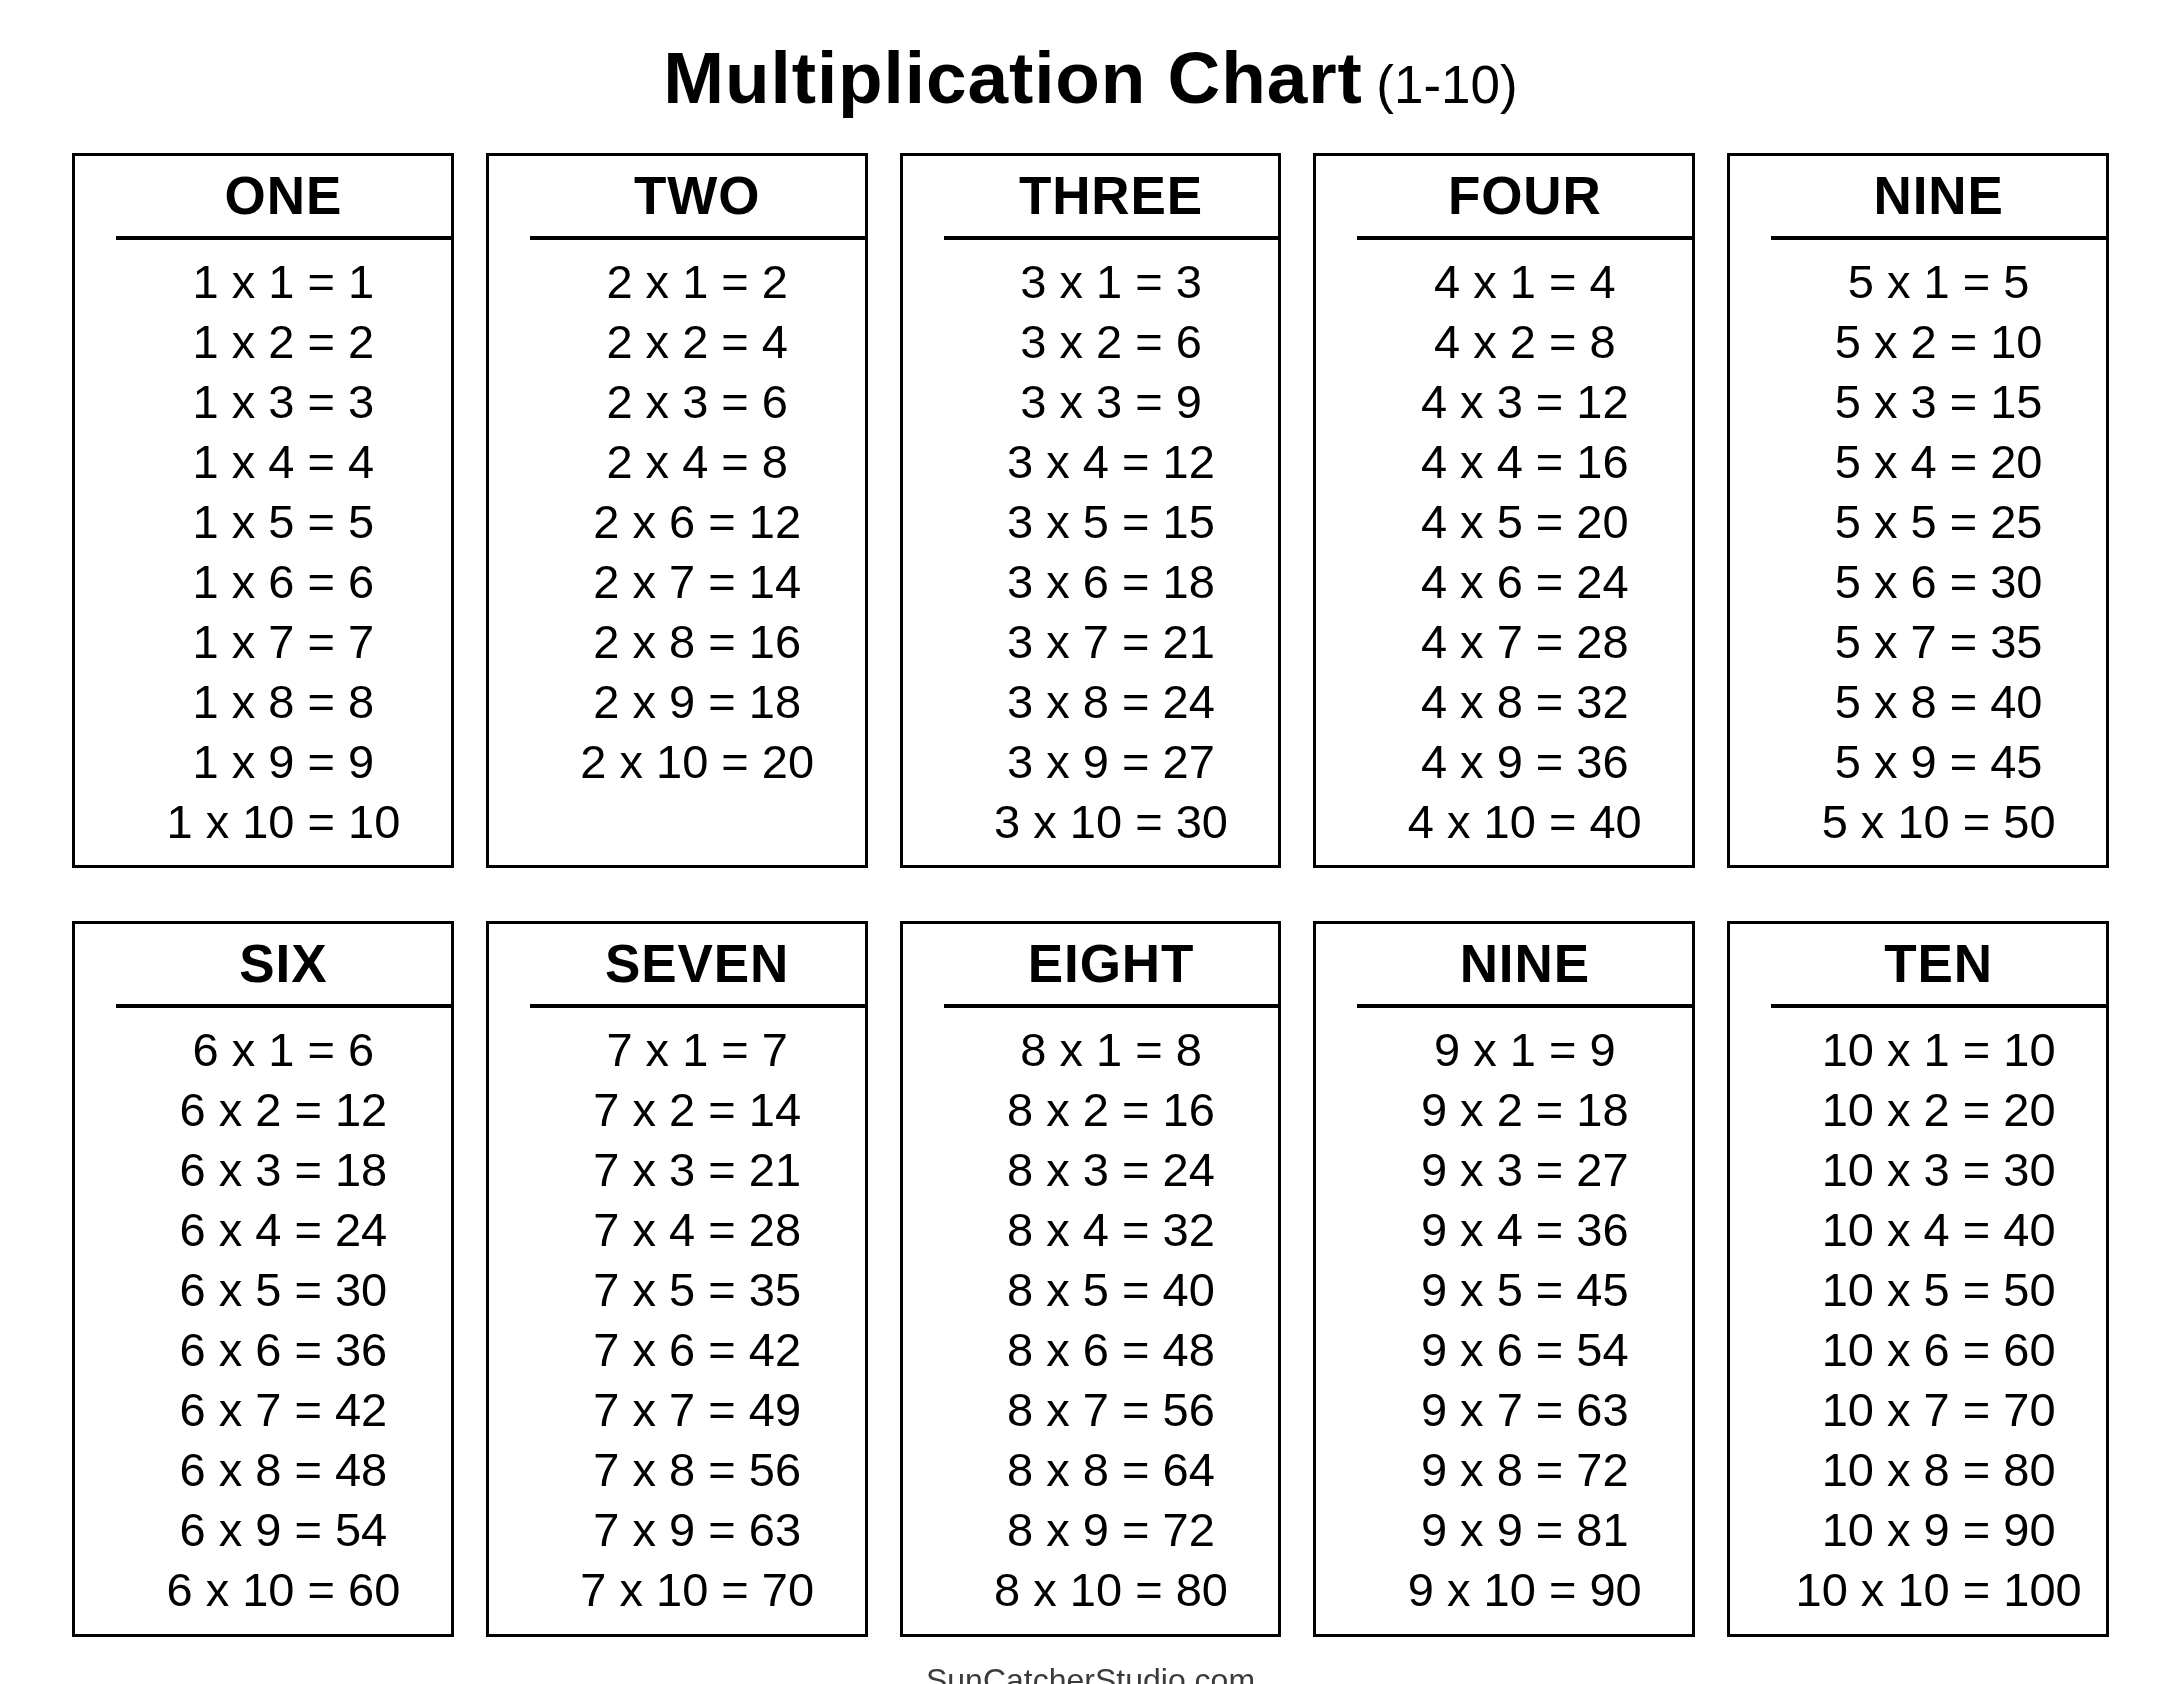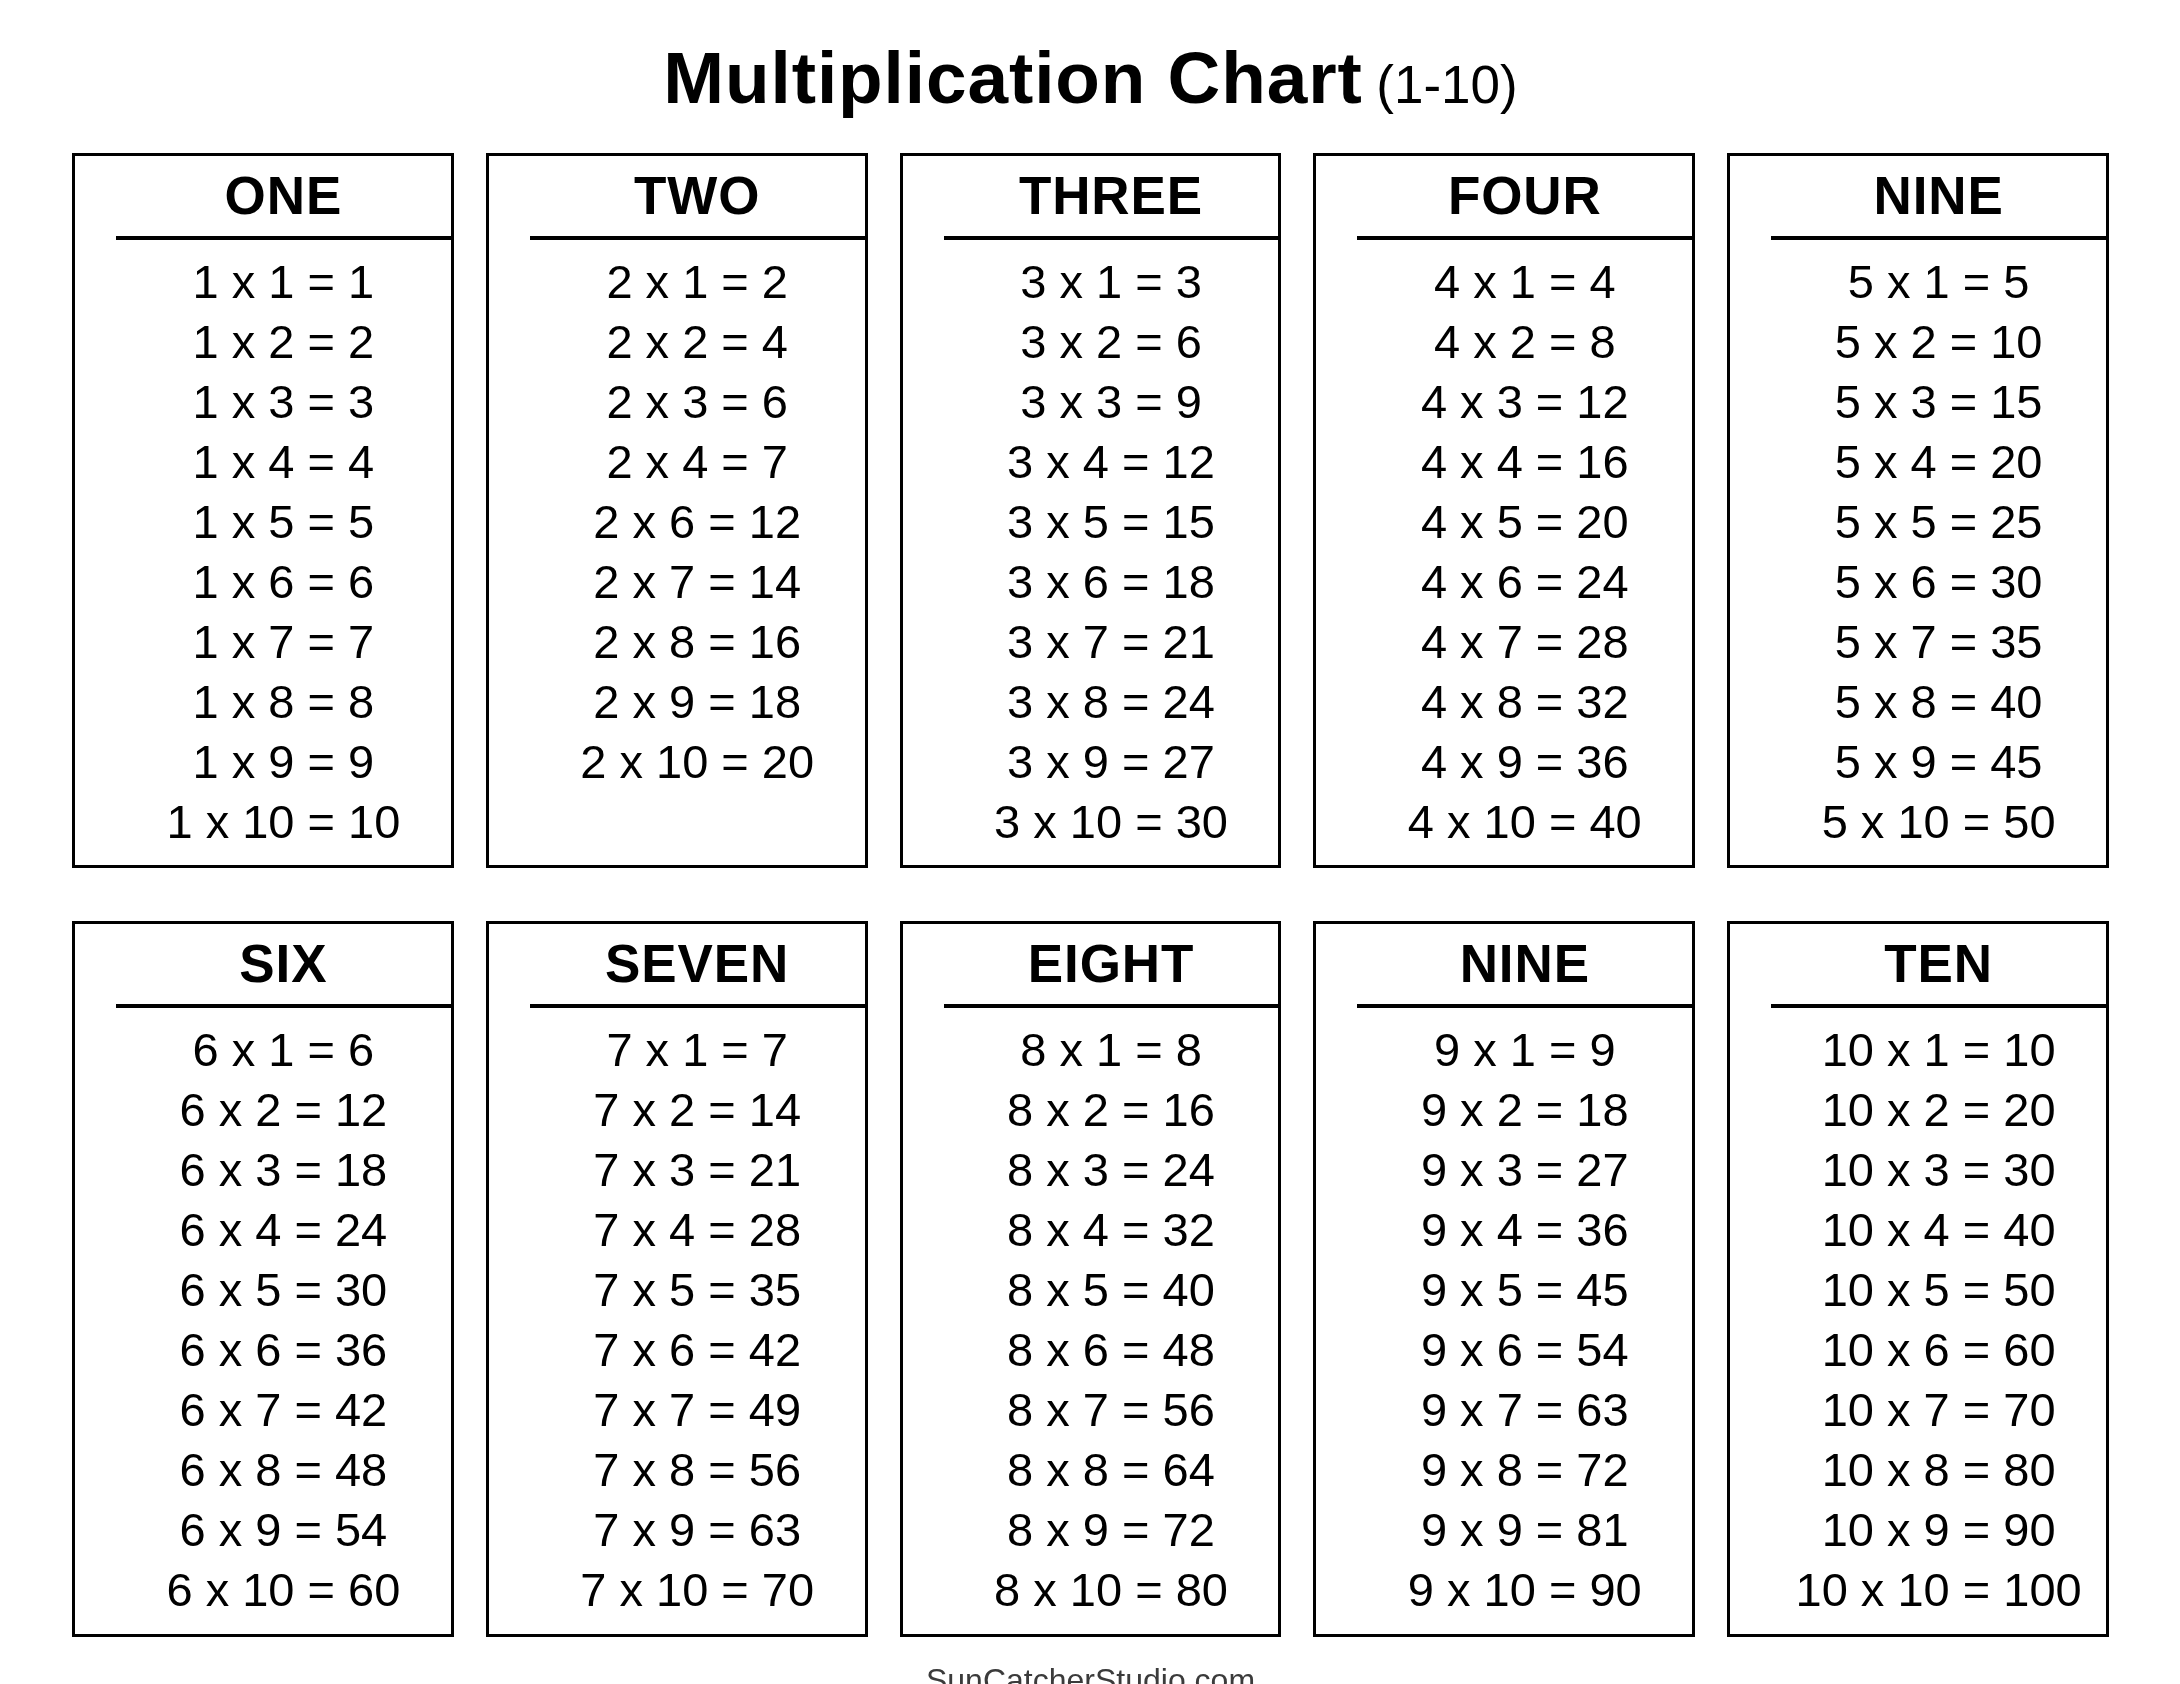--- a/index.html
+++ b/index.html
@@ -98,21 +98,21 @@
   </section>
 
   <section class="card">
     <header class="card-header">
       <span class="card-title">TWO</span>
     </header>
     <div class="card-body">
         <div class="equation">2 x 1 = 2</div>
         <div class="equation">2 x 2 = 4</div>
         <div class="equation">2 x 3 = 6</div>
-        <div class="equation">2 x 4 = 7</div>
+        <div class="equation">2 x 4 = 8</div>
         <div class="equation">2 x 6 = 12</div>
         <div class="equation">2 x 7 = 14</div>
         <div class="equation">2 x 8 = 16</div>
         <div class="equation">2 x 9 = 18</div>
         <div class="equation">2 x 10 = 20</div>
       </div>
   </section>
 
   <section class="card">
     <header class="card-header">

